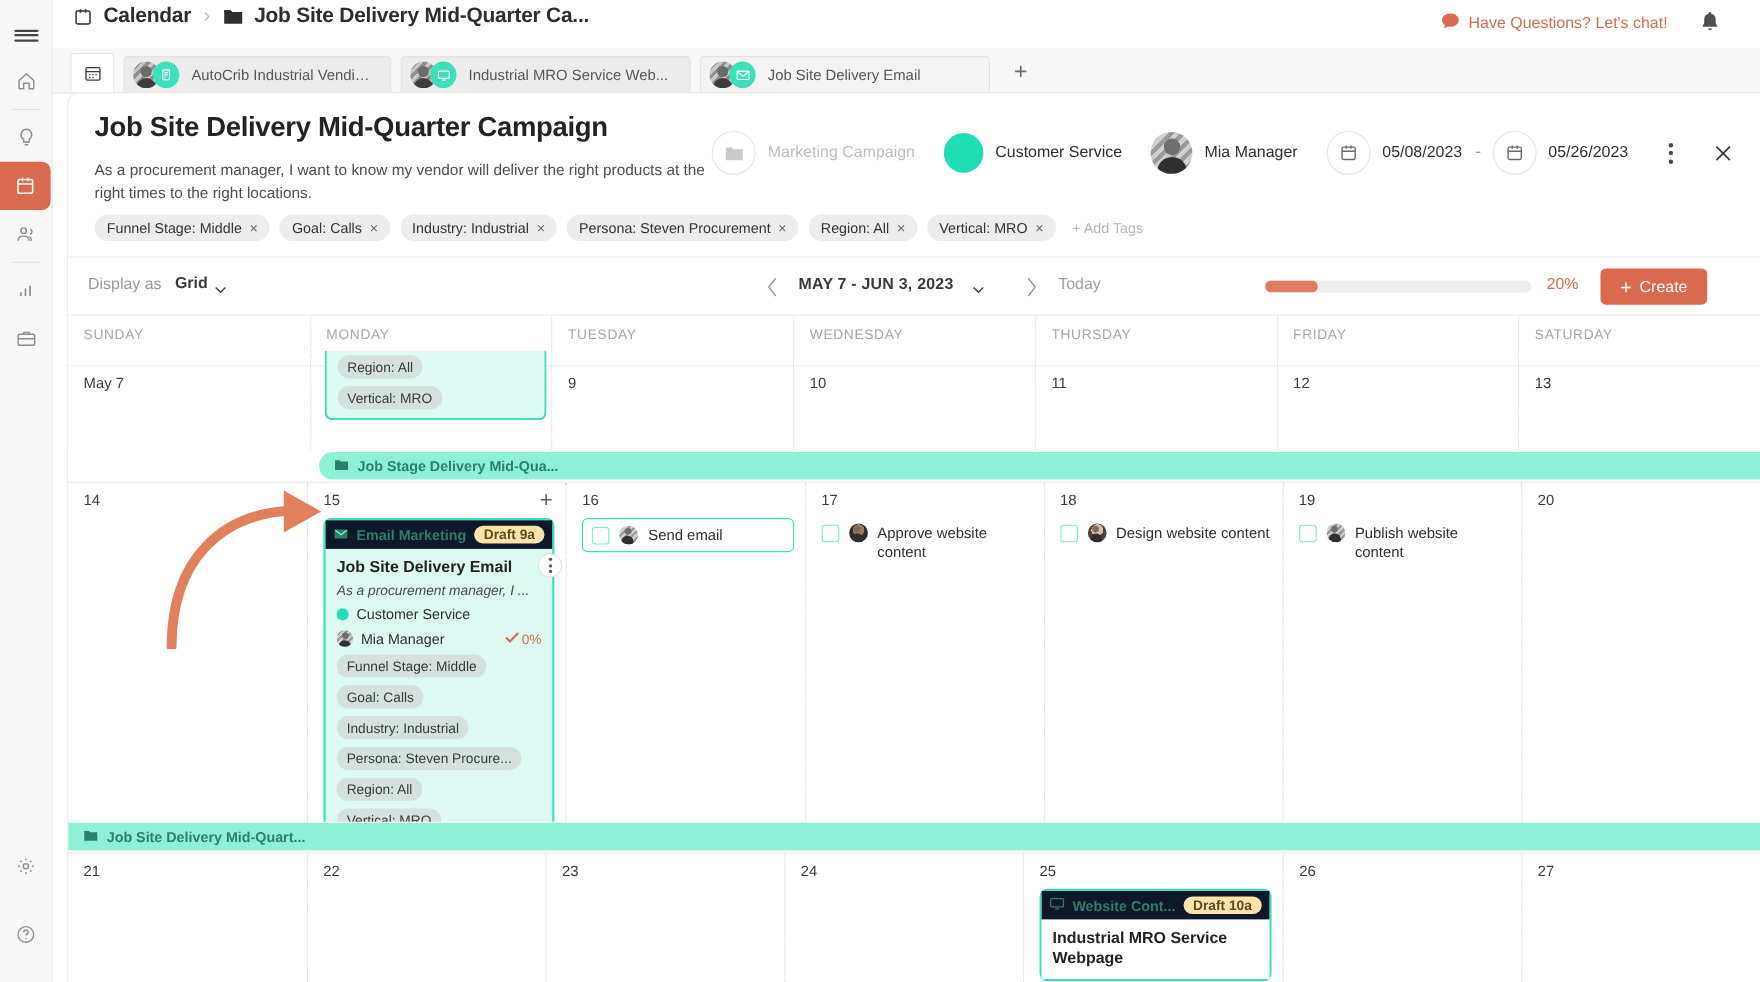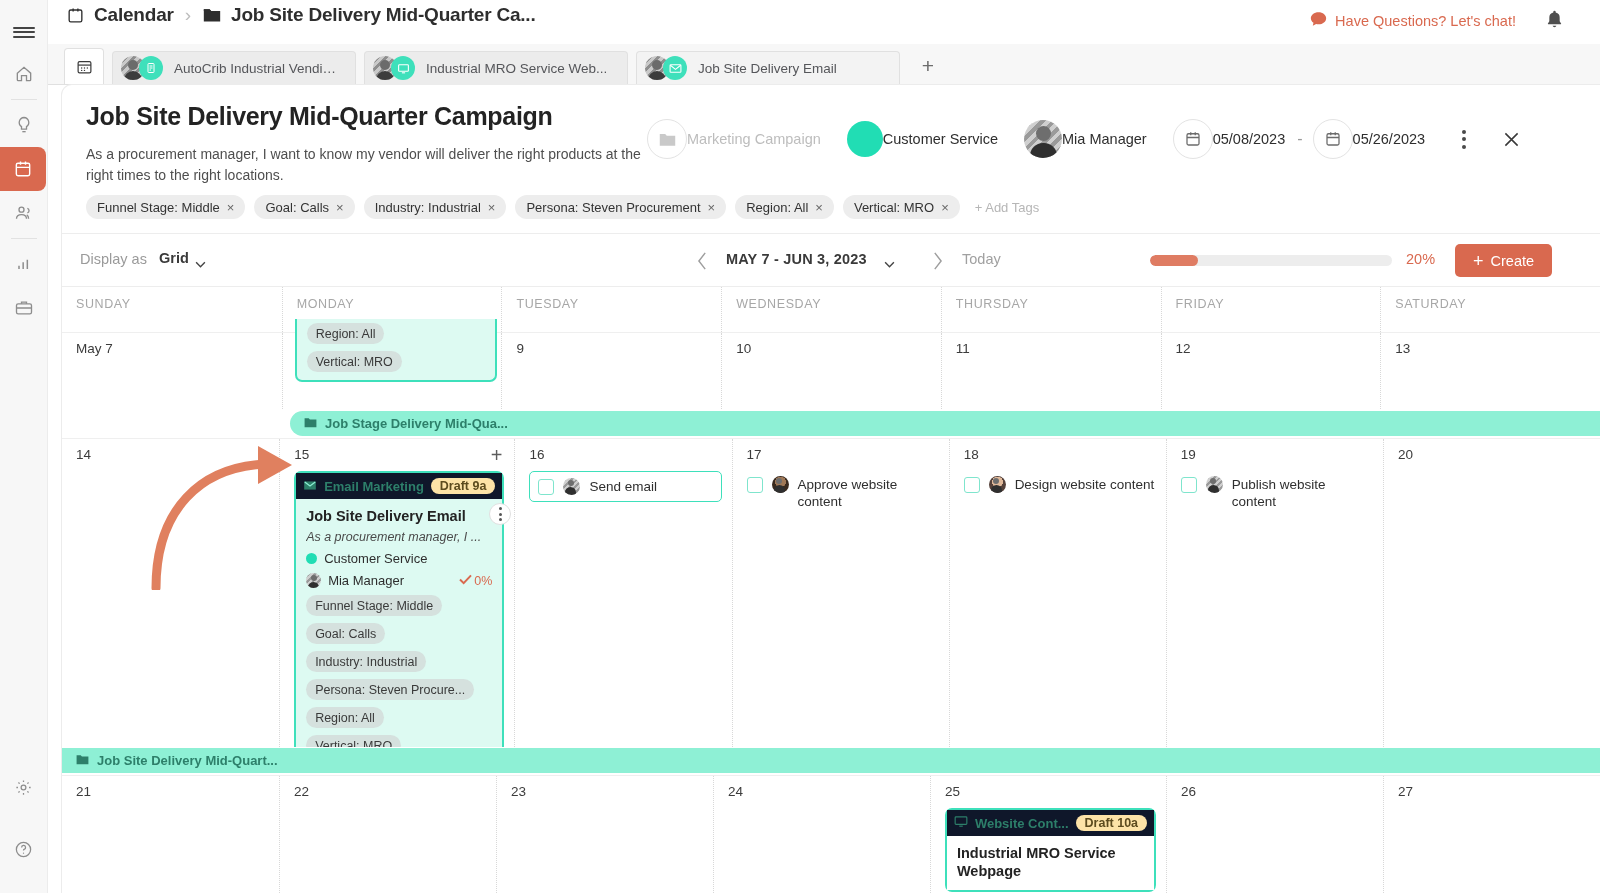--- a/index.html
+++ b/index.html
@@ -61,21 +61,21 @@
   
   #sheet { position:absolute; left:62px; top:85px; width:1538px; height:808px;
      background:#fff; border-radius:10px 0 0 0; box-shadow:0 0 0 1px #ececec; overflow:hidden;}
 
   
   #sheet-head { position:relative; height:110px; }
   #campaign-title { position:absolute; left:24px; top:17px; font-size:25px; font-weight:bold; color:#232323; letter-spacing:-0.3px;}
   #campaign-desc { position:absolute; left:24px; top:59px; width:560px; font-size:14px; color:#4e4e4e; line-height:21px;}
 
   #meta-row { position:absolute; left:585px; top:28px; right:10px; height:52px; display:flex; align-items:center; }
-  .meta-item { display:flex; align-items:center; margin-right:26px; }
+  .meta-item { display:flex; align-items:center; gap:11px; margin-right:26px; }
   .meta-circle { width:40px; height:40px; border-radius:50%; border:1px solid #e3e3e3; background:#fff;
      display:flex; align-items:center; justify-content:center; color:#c4c4c4; }
   .meta-dot { width:36px; height:36px; border-radius:50%; background:#21ddb4; }
   .meta-avatar { width:38px; height:38px; border-radius:50%; position:relative; overflow:hidden;
      background: repeating-linear-gradient(135deg,#cfcfcf 0 4px,#9a9a9a 4px 8px); }
   .meta-avatar::after{content:"";position:absolute;left:12px;top:6px;width:15px;height:15px;border-radius:50%;background:#6e6e6e;}
   .meta-avatar::before{content:"";position:absolute;left:6px;top:23px;width:27px;height:20px;border-radius:13px 13px 0 0;background:#2f2f2f;}
   .meta-label { font-size:14.5px; color:#2e2e2e; white-space:nowrap;}
   .meta-label.muted { color:#bdbdbd; }
   .date-sep { color:#9a9a9a; margin:0 10px 0 -14px; }

